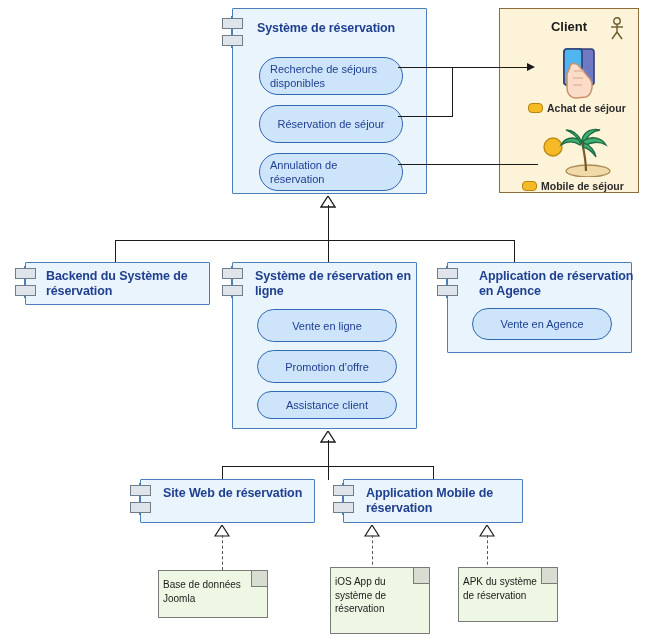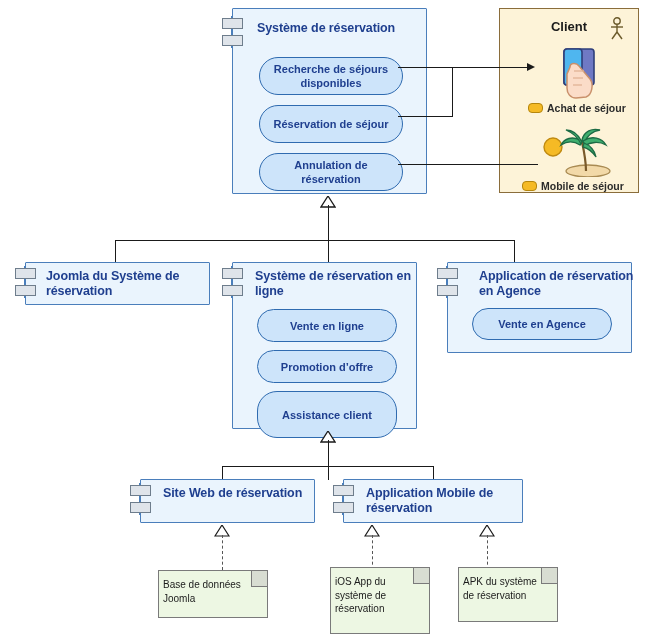--- a/index.html
+++ b/index.html
@@ -64,26 +64,25 @@
 
   
   .pill {
     position: absolute;
     box-sizing: border-box;
     background: #cde4fa;
     border: 1.5px solid #2f6bb0;
     border-radius: 20px;
     color: #1f3f8f;
     font-size: 11px;
-    font-weight: bold;
+    font-weight: normal;
     line-height: 14px;
     display: flex;
     align-items: center;
     justify-content: center;
-    text-align: center;
     padding: 0 10px;
   }
 
   
   .actor-box {
     position: absolute;
     box-sizing: border-box;
     background: #fdf3d8;
     border: 1.5px solid #8a6d3b;
   }
@@ -232,34 +231,34 @@
     <svg width="16" height="12" viewBox="0 0 16 12">
       <polygon points="8,0 15,11 1,11" fill="#ffffff" stroke="#1a1a1a" stroke-width="1.3"></polygon>
     </svg>
   </div>
   <div class="vline" style="left:328px; top:205px; height:58px;"></div>
   <div class="hline" style="left:115px; top:240px; width:400px;"></div>
   <div class="vline" style="left:115px; top:240px; height:23px;"></div>
   <div class="vline" style="left:514px; top:240px; height:23px;"></div>
 
   <div class="component" style="left:25px; top:262px; width:185px; height:43px;">
-    <div class="comp-title" style="left:20px; top:6px; width:158px;">Joomla du Système de réservation</div>
+    <div class="comp-title" style="left:20px; top:6px; width:158px;">Backend du Système de réservation</div>
   </div>
   <div class="comp-icon" style="left:15px; top:266px;">
     <div class="bar"></div>
       <div class="tab t1"></div>
       <div class="tab t2"></div>
   </div>
 
   <div class="component" style="left:232px; top:262px; width:185px; height:167px;">
     <div class="comp-title" style="left:22px; top:6px; width:160px;">Système de réservation en ligne</div>
 
     <div class="pill" style="left:24px; top:46px; width:140px; height:33px;">Vente en ligne</div>
     <div class="pill" style="left:24px; top:87px; width:140px; height:33px;">Promotion d’offre</div>
-    <div class="pill" style="left:24px; top:128px; width:140px; height:47px;">Assistance client</div>
+    <div class="pill" style="left:24px; top:128px; width:140px; height:28px;">Assistance client</div>
   </div>
   <div class="comp-icon" style="left:222px; top:266px;">
     <div class="bar"></div>
       <div class="tab t1"></div>
       <div class="tab t2"></div>
   </div>
 
   <div class="component" style="left:447px; top:262px; width:185px; height:91px;">
     <div class="comp-title" style="left:24px; top:6px; width:155px;margin-left:7px;">Application de réservation en Agence</div>
     <div class="pill" style="left:24px; top:45px; width:140px; height:32px;">Vente en Agence</div>

